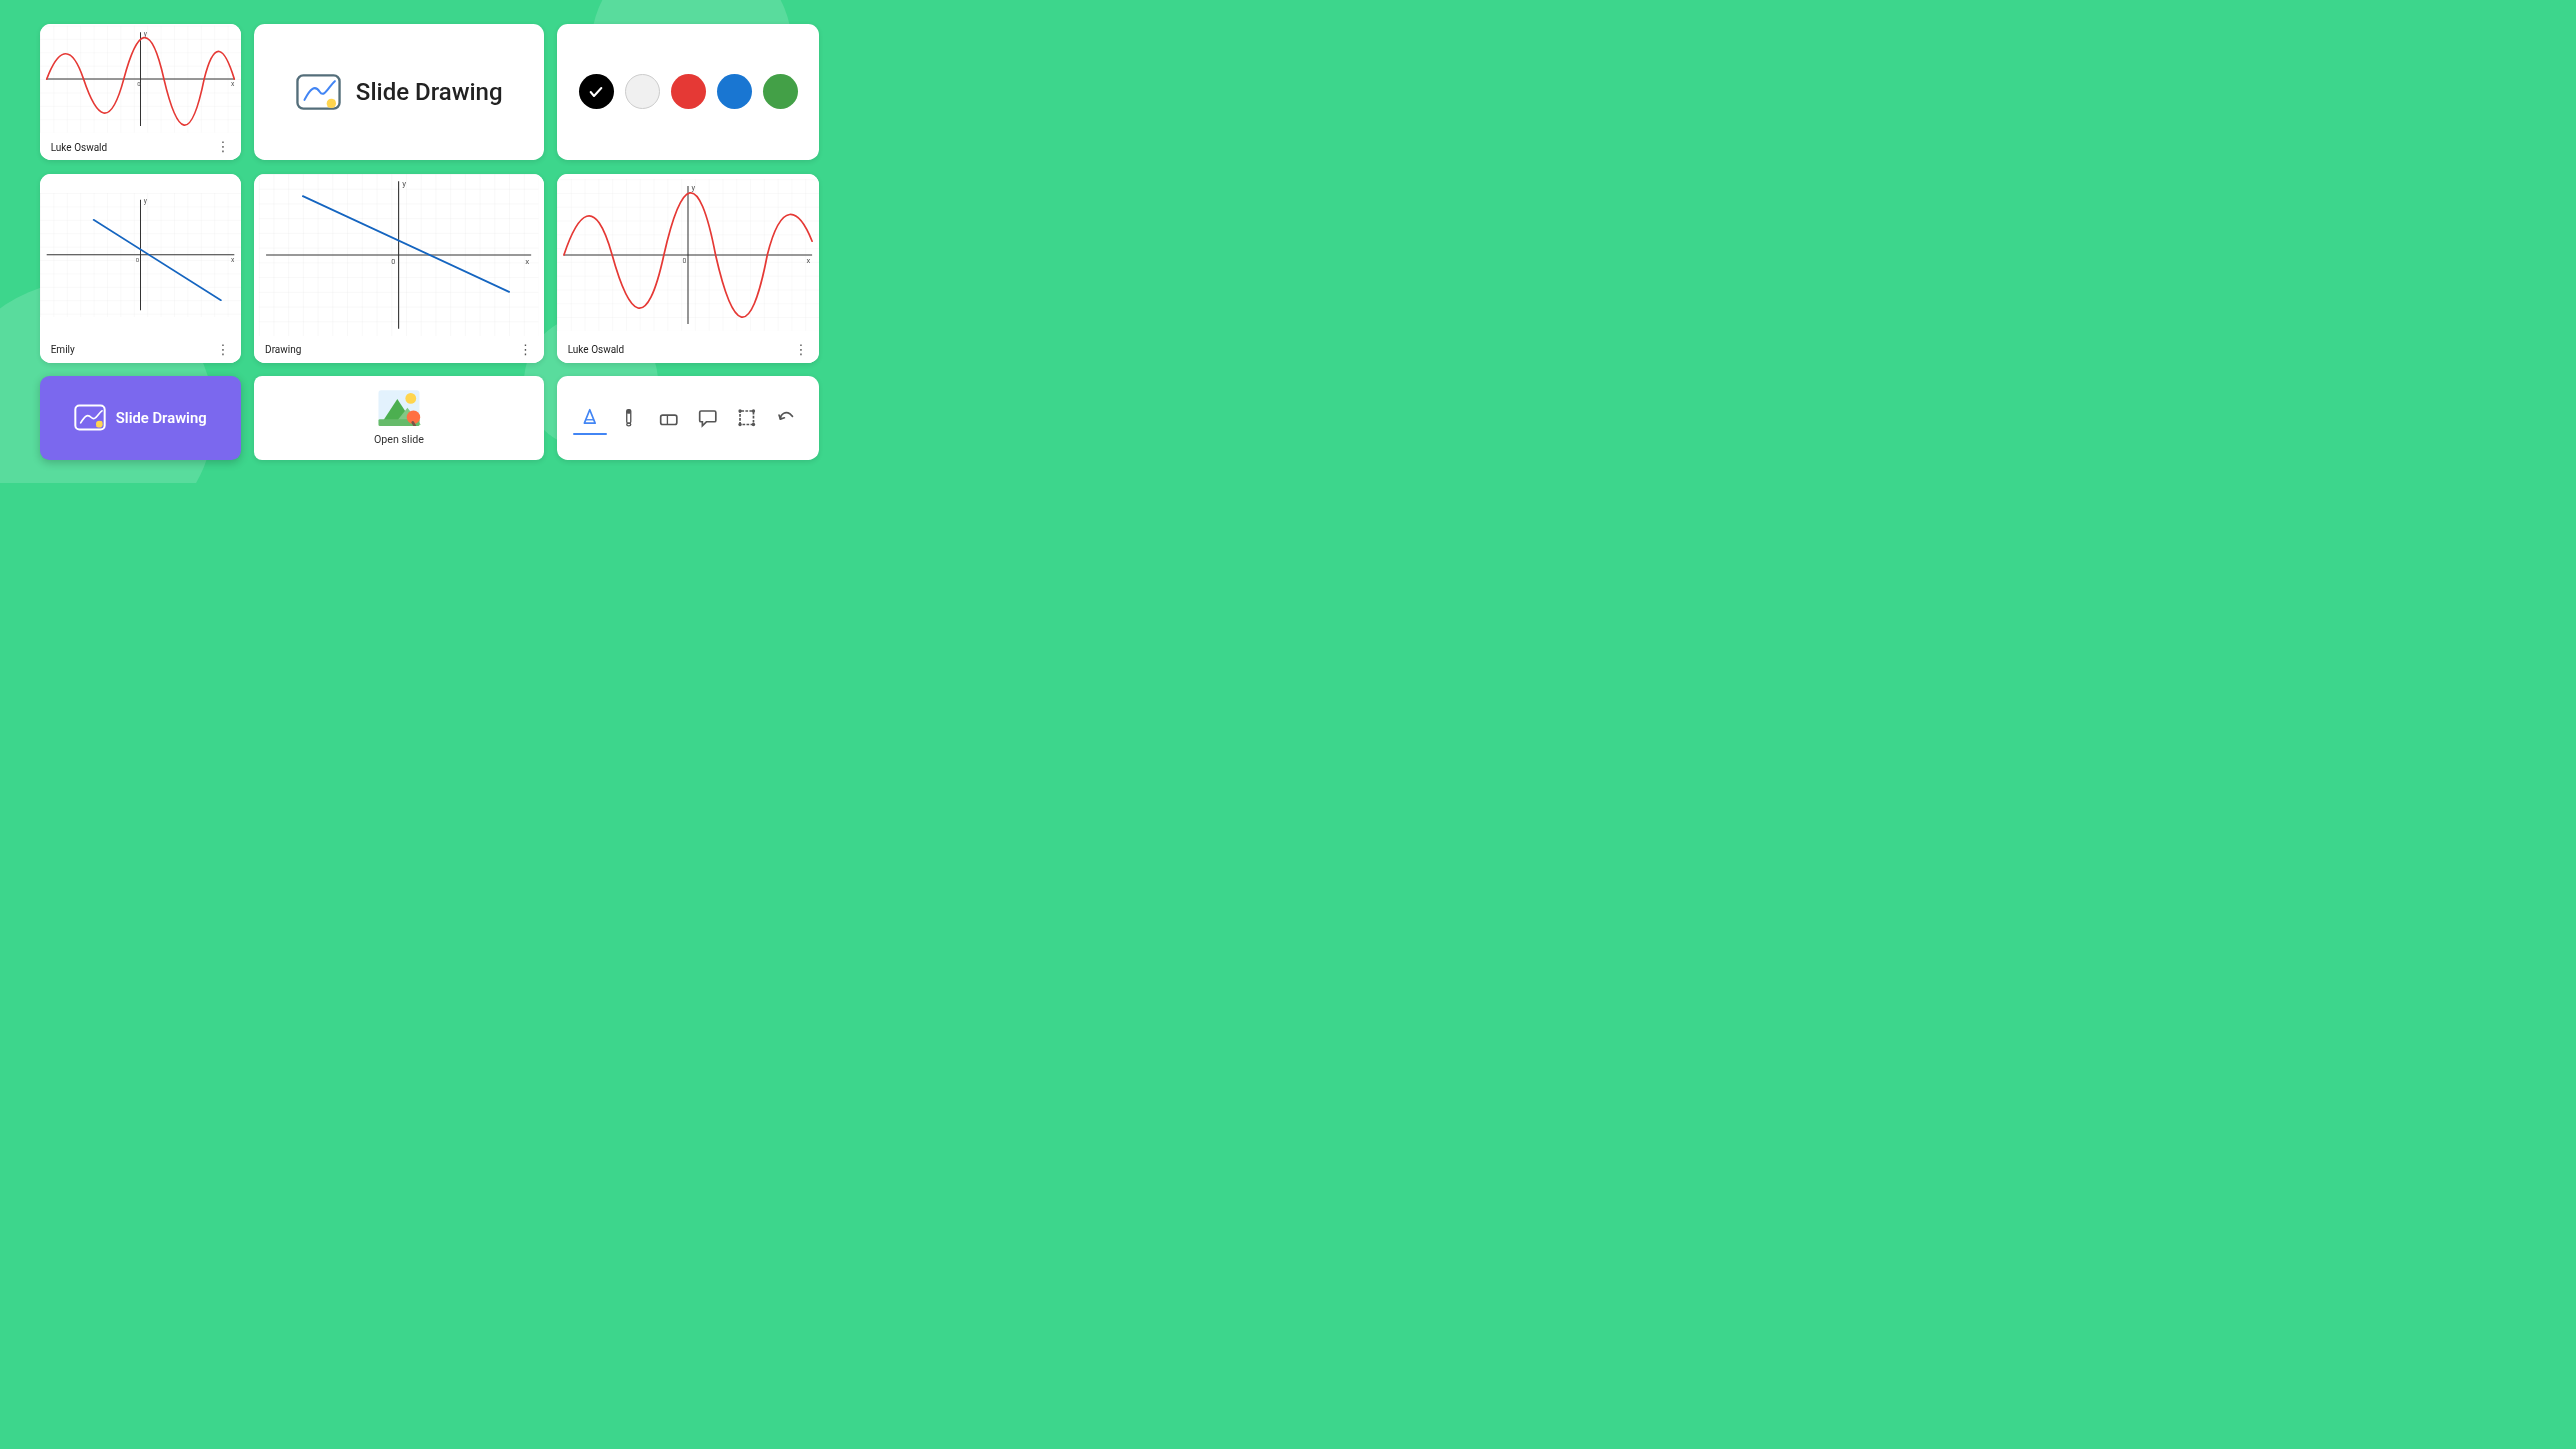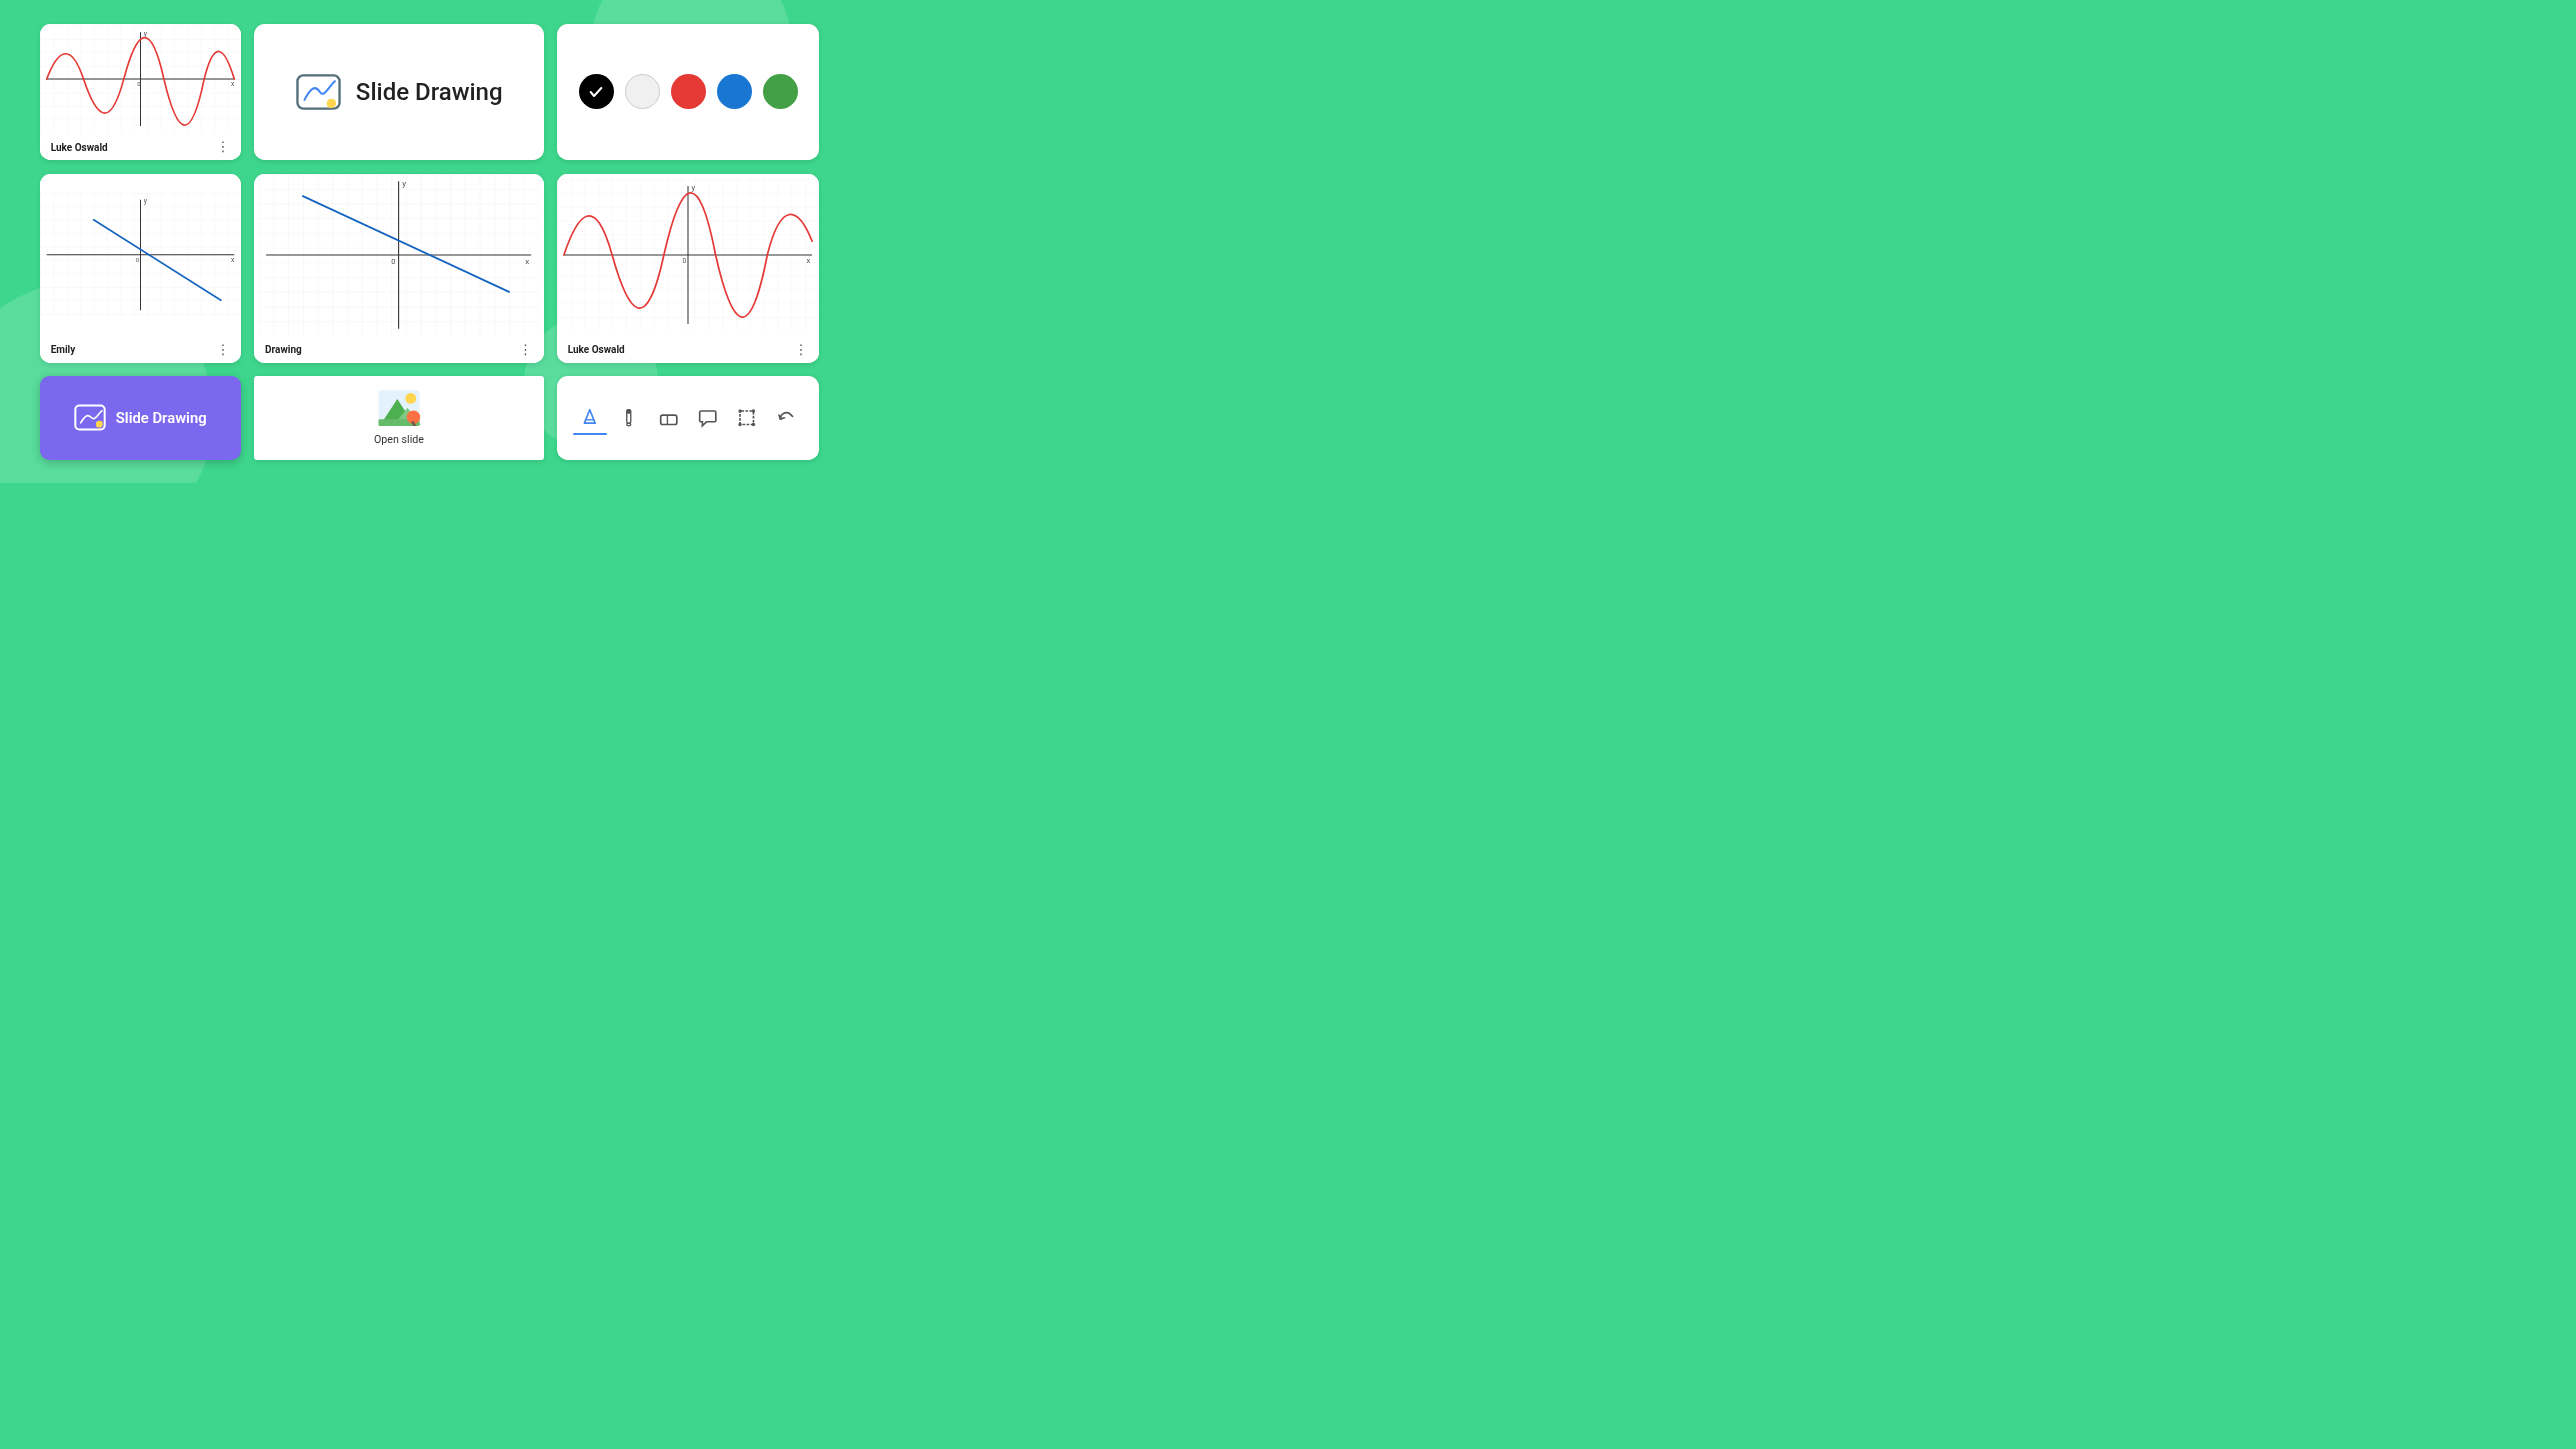--- a/index.html
+++ b/index.html
@@ -52,21 +52,21 @@
     .card-footer {
       display: flex;
       align-items: center;
       justify-content: space-between;
       padding: 6.7px 10.7px;
       background: #fff;
     }
 
     .card-footer-name {
       font-size: 10px;
-      font-weight: 700;
+      font-weight: 400;
       color: #222;
     }
 
     .three-dots {
       font-size: 13.4px;
       color: #555;
       cursor: pointer;
       letter-spacing: 0.7px;
       line-height: 1;
     }
@@ -162,21 +162,21 @@
 
     .slide-drawing-btn-text {
       color: #fff;
       font-size: 14.8px;
       font-weight: 600;
     }
 
     
     .open-slide-card {
       background: #fff;
-      border-radius: 3px;
+      border-radius: 8px;
       box-shadow: 0 1.3px 5.4px rgba(0,0,0,0.1);
       display: flex;
       flex-direction: column;
       align-items: center;
       justify-content: center;
       gap: 6.7px;
       padding: 13.4px;
     }
 
     .open-slide-text {

